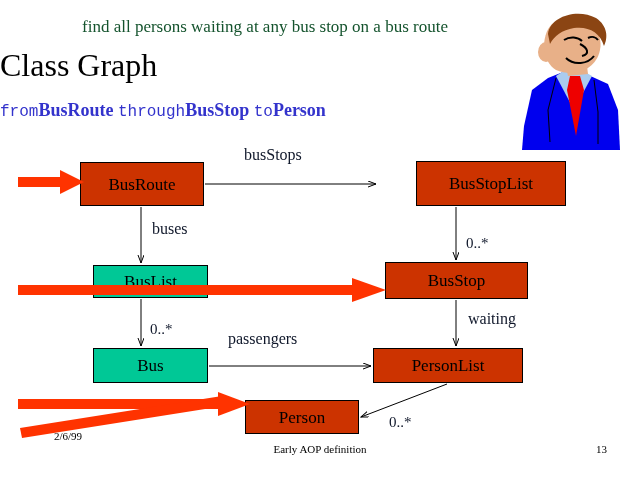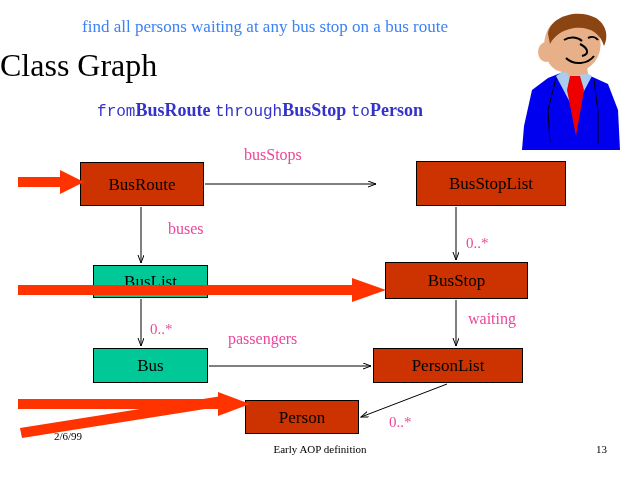--- a/index.html
+++ b/index.html
@@ -20,38 +20,37 @@
 
   
   .hdr-question {
     position: absolute;
     left: 0;
     top: 17px;
     width: 530px;
     text-align: center;
     font-size: 17px;
     line-height: 20px;
-    color: #3b82f6;
+    color: #14532d;
     white-space: nowrap;
   }
   .hdr-title {
     position: absolute;
     left: 0;
     top: 46px;
     width: 530px;
     font-size: 32px;
     line-height: 38px;
     color: #000000;
   }
   .hdr-sub {
     position: absolute;
     left: 0;
     top: 99px;
     width: 520px;
-    text-align: center;
     font-size: 18px;
     line-height: 22px;
     color: #3333cc;
     white-space: nowrap;
   }
   .kw {
     font-family: "Liberation Mono", "DejaVu Sans Mono", monospace;
     font-size: 16px;
     color: #3333cc;
   }
@@ -93,25 +92,25 @@
   #node-busstop     { left: 385px; top: 262px; width: 143px; height: 37px; }
   #node-bus         { left: 93px;  top: 348px; width: 115px; height: 35px; }
   #node-personlist  { left: 373px; top: 348px; width: 150px; height: 35px; }
   #node-person      { left: 245px; top: 400px; width: 114px; height: 34px; }
 
   
   .edge-label {
     position: absolute;
     font-size: 16px;
     line-height: 18px;
-    color: #ec4899;
+    color: #0f172a;
     white-space: nowrap;
   }
   #lbl-busstops   { left: 244px; top: 146px; }
-  #lbl-buses      { left: 152px; top: 220px; margin-left: 16px; }
+  #lbl-buses      { left: 152px; top: 220px; }
   #lbl-mult-1     { left: 466px; top: 234px; font-size: 15px; }
   #lbl-waiting    { left: 468px; top: 310px; }
   #lbl-mult-2     { left: 150px; top: 320px; font-size: 15px; }
   #lbl-passengers { left: 228px; top: 330px; }
   #lbl-mult-3     { left: 389px; top: 413px; font-size: 15px; }
 
   
   .footer {
     position: absolute;
     font-size: 11px;

